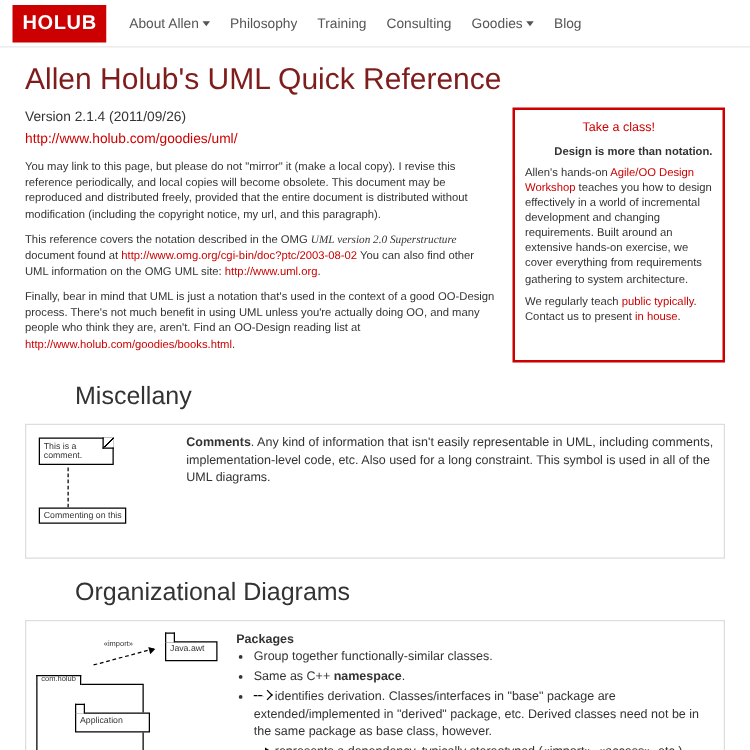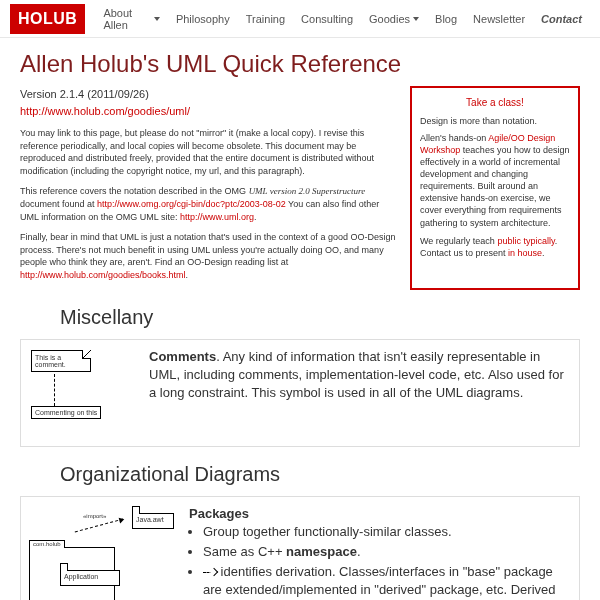--- a/index.html
+++ b/index.html
@@ -22,30 +22,30 @@
   
   .meta { font-size: 11px; line-height: 1.5; margin-bottom: 8px; }
   .meta a, a.lnk { color: #cc0000; text-decoration: none; }
   
   .flex-row { display: flex; gap: 12px; }
   .body-col { flex: 1; font-size: 9px; line-height: 1.4; color: #333; }
   .body-col p { margin-bottom: 8px; }
   
   .aside { border: 2px solid #cc0000; padding: 8px; width: 170px; font-size: 9px; line-height: 1.35; }
   .aside .aside-head { color: #cc0000; font-weight: normal; text-align: center; font-size: 10px; margin-bottom: 5px; }
-  .aside .aside-sub { text-align: left; font-weight: normal; font-size: 9px; margin-bottom: 5px; }
+  .aside .aside-sub { text-align: right; font-weight: bold; font-size: 9px; margin-bottom: 5px; }
   .aside p { margin-bottom: 6px; }
   
   .italic { font-style: italic; font-family: Liberation Serif, serif; }
   .bold { font-weight: bold; }
   
   
   .table-row { border: 1px solid #ddd; display: flex; padding: 8px; margin: 0 0 6px 0; }
   .table-row .diagram-cell { width: 110px; flex-shrink: 0; }
-  .table-row .text-cell { flex: 1; font-size: 13px; line-height: 1.4; padding-left: 10px; }
+  .table-row .text-cell { flex: 1; font-size: 10px; line-height: 1.4; padding-left: 10px; }
   
   
   .comments-diag { position: relative; width: 100px; height: 90px; }
   .note-box { border: 1px solid #000; width: 60px; padding: 3px; font-size: 7px; line-height: 1.1; position: absolute; background: #fff; }
   .note-box::after { content: ""; position: absolute; top: -1px; right: -1px; width: 8px; height: 8px; background: linear-gradient(135deg, #fff 0 48%, #000 48% 55%, #fff 55%); border-left: 1px solid #000; border-bottom: 1px solid #000; }
   .note-top { top: 2px; left: 2px; height: 22px; }
   .note-link { position: absolute; border-left: 1px dashed #000; left: 25px; top: 26px; height: 32px; }
   .commenting-box { border: 1px solid #000; font-size: 7px; padding: 2px 3px; position: absolute; top: 58px; left: 2px; background:#fff; }
   
   
@@ -86,24 +86,20 @@
         <span class="caret"></span>
       </div>
     <div>Philosophy</div>
     <div>Training</div>
     <div>Consulting</div>
     <div>
         <span>Goodies</span>
         <span class="caret"></span>
       </div>
     <div>Blog</div>
-  </div>
-  <div class="navright">
-    <div>Newsletter</div>
-    <div style="font-style:italic;font-weight:bold">Contact</div>
   </div>
 </div>
 
 <div class="container">
 
   <h1>Allen Holub's UML Quick Reference</h1>
 
   <div class="flex-row">
     <div class="body-col">
       <div class="meta">

